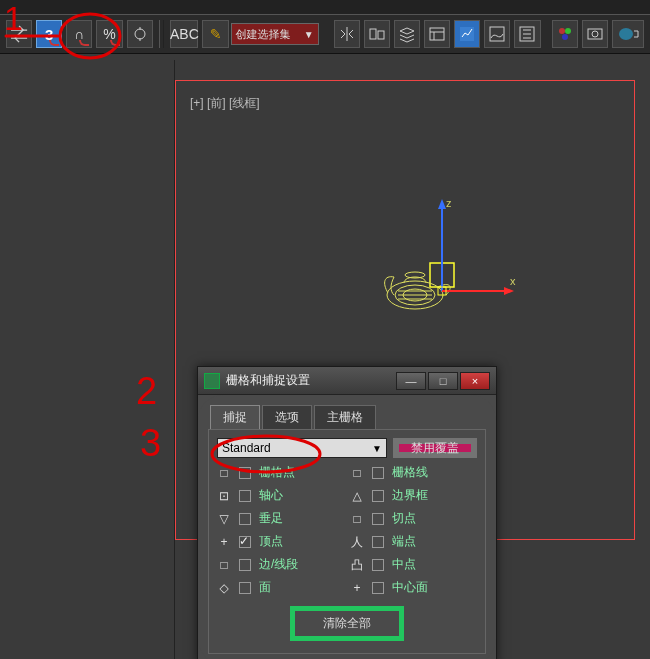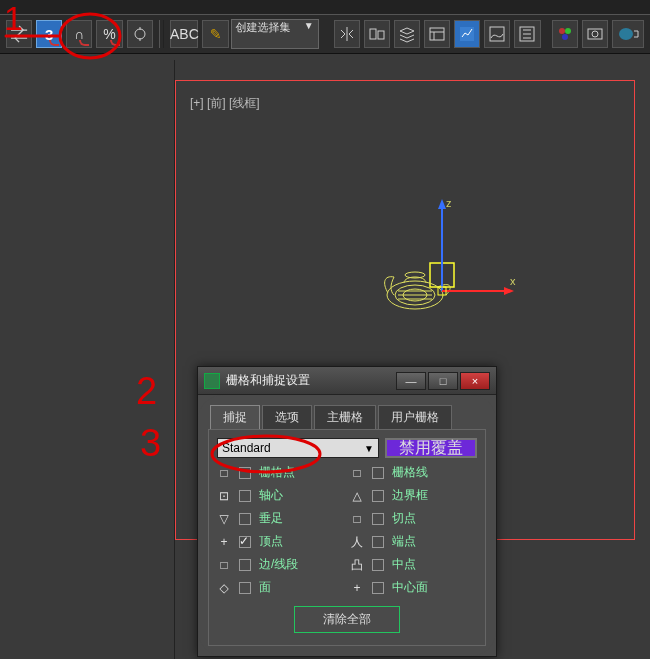--- a/index.html
+++ b/index.html
@@ -25,22 +25,22 @@
   .tbtn.active { background:#2d6fbf; border-color:#6ea8e0; color:#fff; }
   .snap-num { font-size:15px; font-weight:bold; }
   .snap-arc { position:absolute; bottom:1px; right:2px; width:10px; height:6px;
               border-bottom:2px solid #c33; border-left:2px solid #c33;
               border-bottom-left-radius:10px; }
   .angle-ico { font-size:14px; color:#ddd; }
   .percent-ico { font-size:14px; color:#ddd; }
   .sep { width:6px; height:28px; margin:0 4px; border-left:1px solid #555; border-right:1px solid #222; }
   .pencil { font-size:14px; color:#c90; }
   .seldrop {
-    height:30px; width:94px; background:#404040; border:1px solid #666;
-    display:flex; justify-content:space-between;
+    height:22px; width:94px; background:#7f1d1d; border:1px solid #666;
+    display:flex; align-items:center; justify-content:space-between;
     padding:0 4px; color:#ddd; font-size:11px;
   }
   .seldrop .tri { font-size:10px; color:#ddd; }
   .ibtn-blue { background:#2d6fbf; }
   
   .viewport {
     position:absolute; left:175px; top:80px; width:460px; height:460px;
     background:#3a3a3a; border:1px solid #ef4444;
   }
   .vp-label { position:absolute; left:14px; top:14px; color:#bbb; font-size:12px; }
@@ -79,33 +79,33 @@
   .tabs { display:flex; gap:2px; padding:4px 2px 0; }
   .tab { padding:3px 12px; background:#3a3a3a; border:1px solid #666;
          border-bottom:none; color:#ddd; font-size:12px; }
   .tab.active { background:#505050; border-color:#888; }
   .tabpanel { border:1px solid #666; background:#4a4a4a; padding:8px; }
   .row { display:flex; align-items:center; gap:6px; margin-bottom:6px; }
   .combo { flex:1; height:20px; background:#ddd; color:#000; border:1px solid #222;
            display:flex; align-items:center; justify-content:space-between;
            padding:0 4px; font-size:12px; }
   .combo .tri { color:#000; font-size:10px; }
-  .btn { height:20px; padding:0 12px; background:#6d28d9; border:2px solid #737373;
-         color:#ddd; font-size:16px; display:flex; align-items:center; }
+  .btn { height:20px; padding:0 12px; background:#be185d; border:6px solid #737373;
+         color:#ddd; font-size:12px; display:flex; align-items:center; }
   .grid { display:grid; grid-template-columns: 16px 14px 1fr 16px 14px 1fr;
           gap:6px 6px; align-items:center; }
   .shape { width:14px; height:14px; display:inline-block; color:#ddd;
            text-align:center; font-size:12px; line-height:14px; }
   .chk { width:12px; height:12px; border:1px solid #999; background:#4a4a4a;
          display:inline-block; position:relative; }
   .chk.checked::after { content:"✓"; position:absolute; left:-1px; top:-3px;
                         font-size:12px; color:#eee; }
   .olabel { color:#86efac; font-size:12px; }
   .clearrow { display:flex; justify-content:center; padding:10px 0 4px; }
-  .clearbtn { padding:4px 28px; background:#4a4a4a; border:1px solid #22c55e; color:#ddd;text-align:right; }
+  .clearbtn { padding:4px 28px; background:#4a4a4a; border:5px solid #22c55e; color:#ddd;text-align:right; }
 
   
   .anno { position:absolute; pointer-events:none; }
   .ink { stroke:#d00; stroke-width:3; fill:none; stroke-linecap:round; }
   .ink-num { font-family:Arial; font-size:34px; fill:#d00; font-weight:400; }
 </style>
 </head>
 <body>
 
 <div style="position:absolute;left:0;top:0;width:650px;height:14px;background:#222"></div>
@@ -247,21 +247,20 @@
       <div class="winbtn">—</div>
       <div class="winbtn">□</div>
       <div class="winbtn close">×</div>
     </div>
   </div>
   <div class="dlg-body">
     <div class="tabs">
       <div class="tab active">捕捉</div>
       <div class="tab">选项</div>
       <div class="tab">主栅格</div>
-      <div class="tab">用户栅格</div>
     </div>
     <div class="tabpanel">
       <div class="row">
         <div class="combo">
           <span>Standard</span>
           <span class="tri">▼</span>
         </div>
         <div class="btn">禁用覆盖</div>
       </div>
       <div class="grid">

